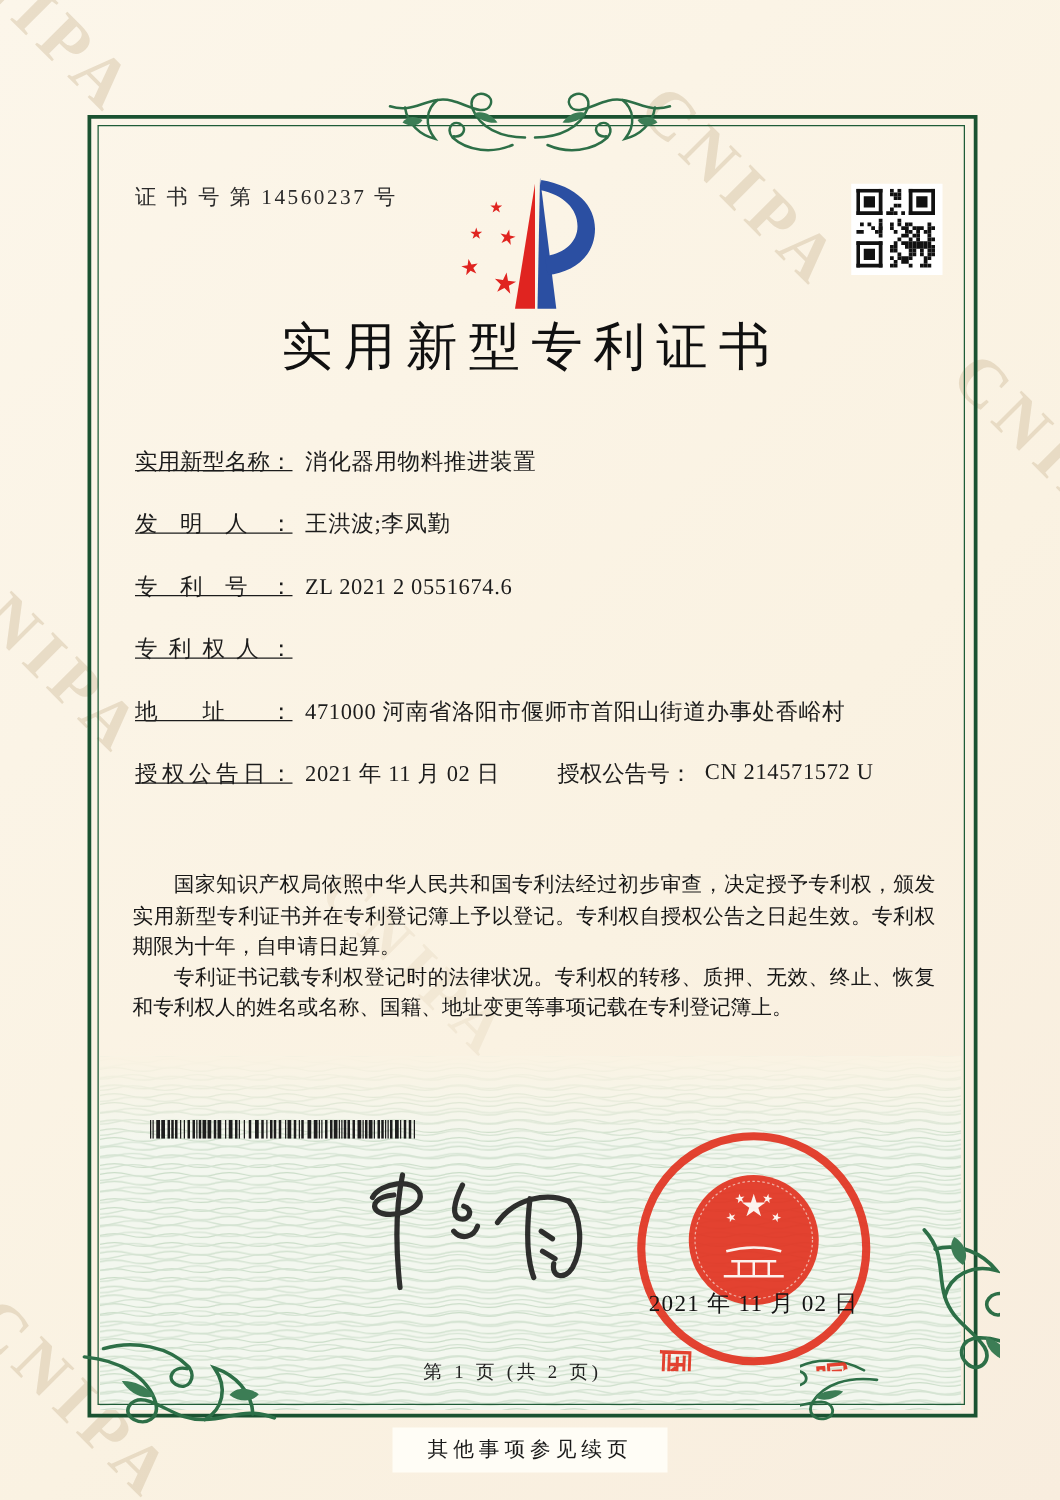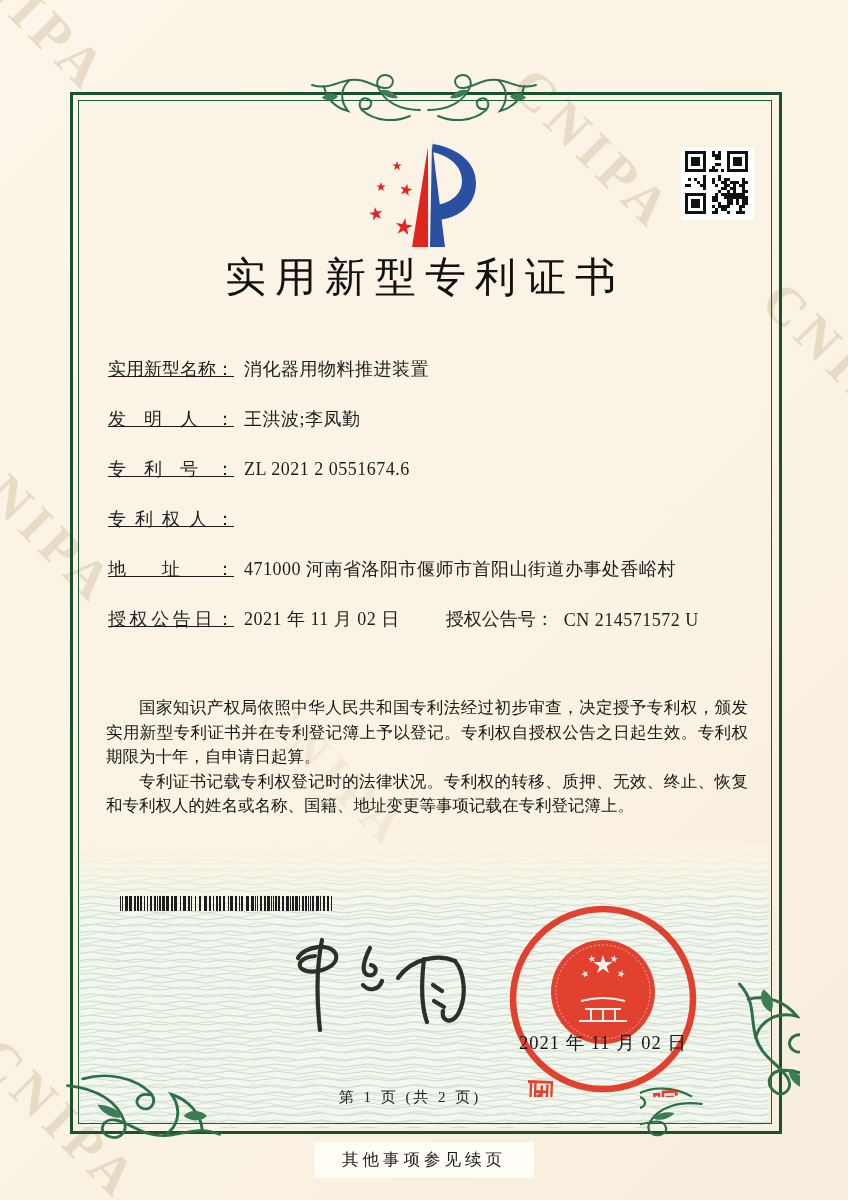--- a/index.html
+++ b/index.html
@@ -40,21 +40,21 @@
   
   .title{position:absolute;left:79px;top:250px;width:692px;text-align:center;
          font-size:41px;font-weight:400;letter-spacing:9px;color:#101010;}
 
   
   .fields{position:absolute;left:108px;top:344px;width:650px;font-size:18px;}
   .frow{height:50px;display:flex;align-items:center;white-space:nowrap;}
   .flabel{display:inline-block;width:126px;text-align:justify;text-align-last:justify;
           margin-right:10px;flex:none;text-decoration:underline;}
   .fvalue{letter-spacing:.5px;}
-  .fpair2{margin-left:46px;display:flex;align-items:flex-end;}
+  .fpair2{margin-left:46px;display:flex;align-items:flex-start;}
   .flabel2{margin-right:10px;}
 
   
   .bodytext{position:absolute;left:106px;top:696px;width:642px;font-size:16.5px;
             line-height:24.5px;text-align:justify;color:#161616;}
   .bodytext p{margin:0;text-indent:2em;}
 
   
   .barcode{position:absolute;left:120px;top:896px;}
 
@@ -122,20 +122,21 @@
     <use href="#scroll" transform="translate(162,6)"></use>
   </svg>
   <svg class="orn" style="left:48px;top:1062px;" width="200" height="80">
     <use href="#scroll" transform="translate(8,74) scale(1.45,-1.35) rotate(-6)"></use>
   </svg>
   <svg class="orn" style="left:640px;top:980px;" width="160" height="170">
     <use href="#scroll" transform="translate(150,160) scale(-1.5,-1.45) rotate(66)"></use>
     <use href="#scroll" transform="translate(60,164) scale(-1.15,-1.05) rotate(8)"></use>
   </svg>
 
+  <div class="cert-no">证 书 号 第 14560237 号</div>
 
   <svg class="logo" width="116" height="114" viewBox="0 0 116 114">
     <defs>
       <path id="star" d="M0,-1 L0.2245,-0.309 0.951,-0.309 0.363,0.118 0.588,0.809 0,0.382 -0.588,0.809 -0.363,0.118 -0.951,-0.309 -0.2245,-0.309 Z"></path>
     </defs>
 
     <path d="M66,1 L79,106 64,106 Z" fill="#2b4fa2"></path>
     <path d="M67,3 C96,8 110,24 110,42 C110,64 93,77 72,79 L70,64 C85,62 96,53 96,40 C96,26 85,15 66,11 Z" fill="#2b4fa2"></path>
 
     <path d="M62,6 L62,106 46,106 Z" fill="#e02420"></path>

